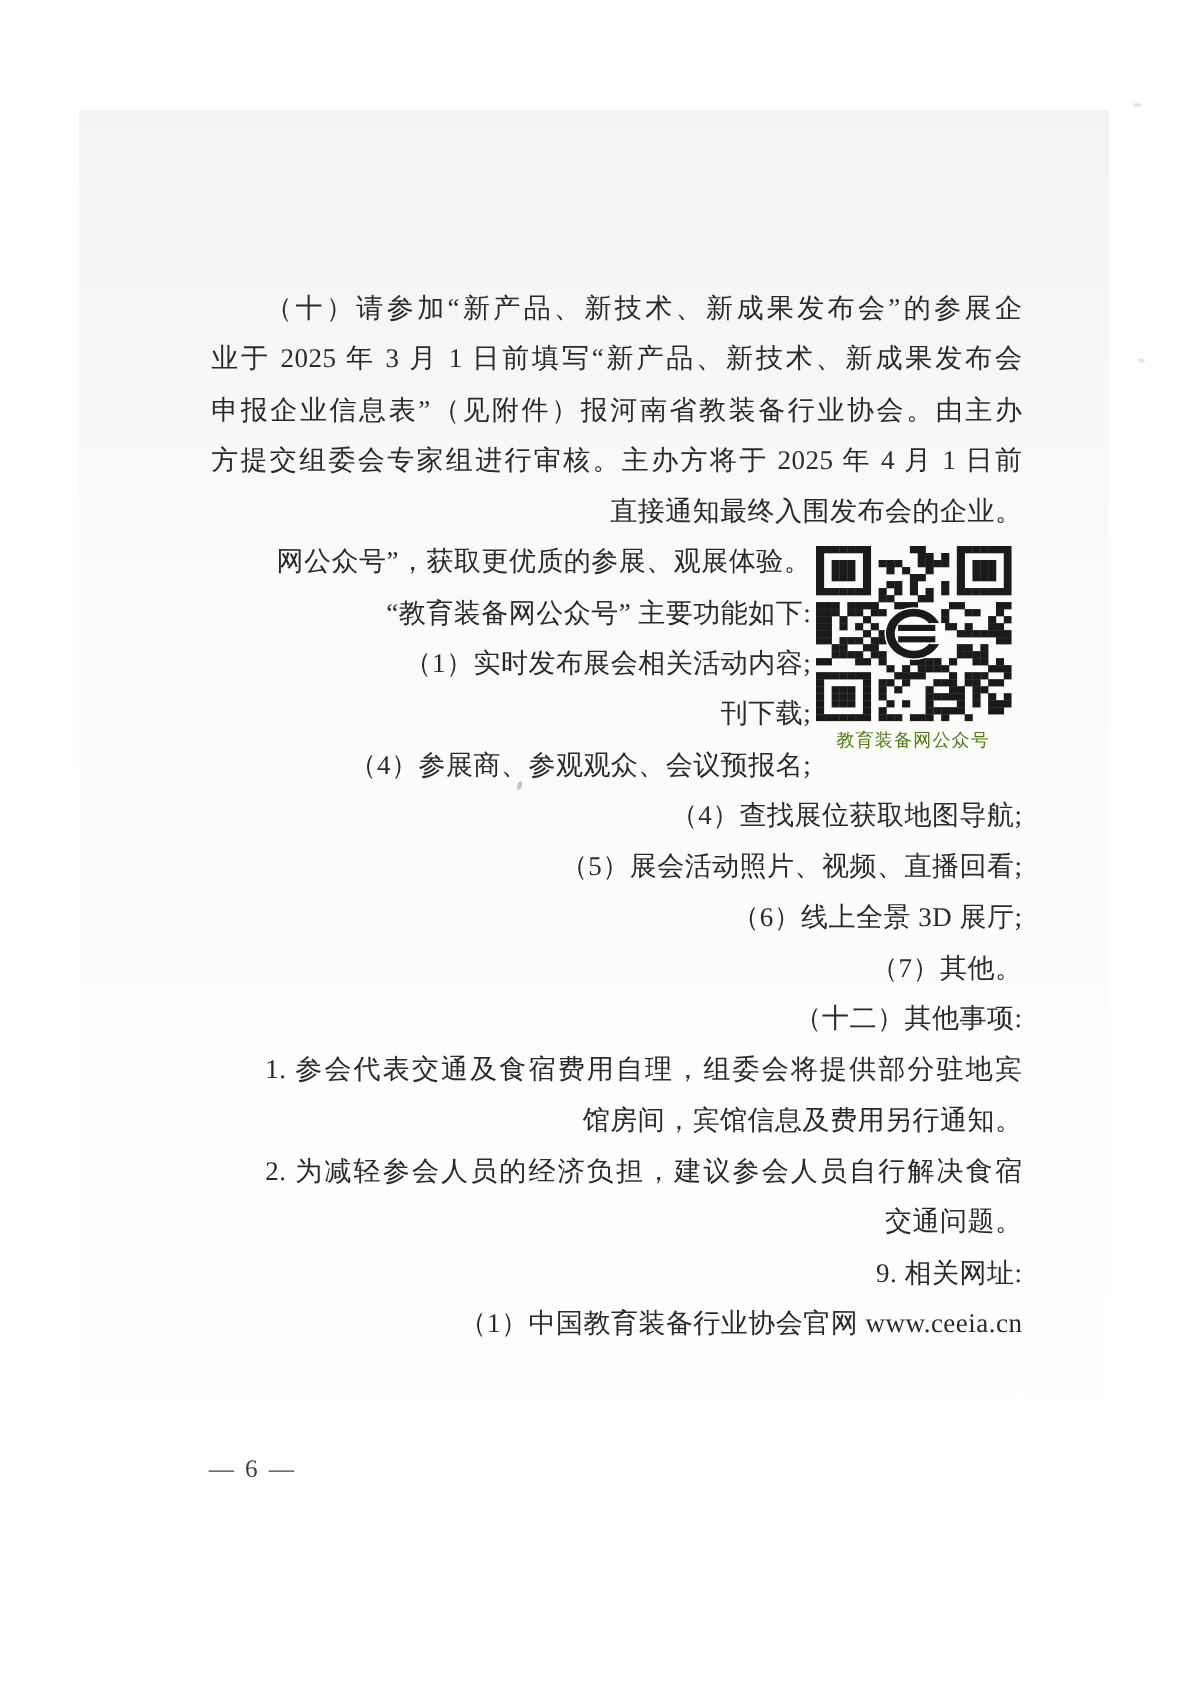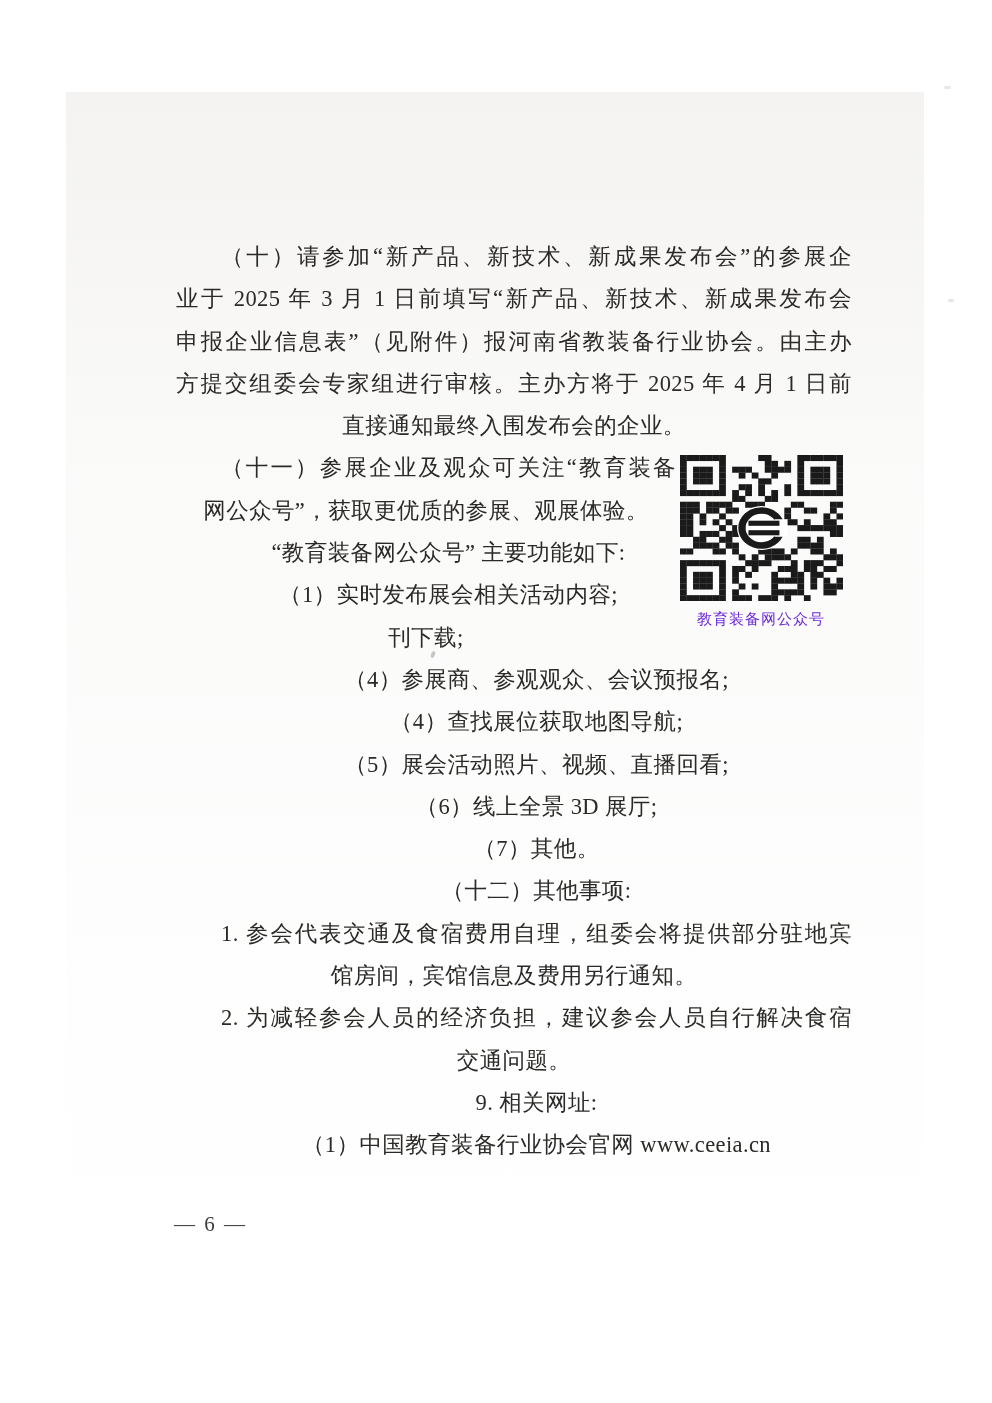--- a/index.html
+++ b/index.html
@@ -19,38 +19,38 @@
   .speck{position:absolute;background:rgba(60,60,60,0.28);border-radius:50%;}
   .smudge{position:absolute;background:rgba(120,118,115,0.18);border-radius:2px;}
 
   
   .text-block{
     position:absolute;left:176px;top:236px;width:676px;
     font-size:22.5px;line-height:42.3px;
     color:#2b2a28;
     letter-spacing:0.4px;
   }
-  .line{text-align:center;white-space:normal;}
+  .line{text-align:right;white-space:normal;}
   .line.indent{text-indent:2em;}
   .line.justify{text-align:justify;text-align-last:justify;}
 
   
   .qr-figure{
     float:right;
     width:176px;height:182px;
     margin:8px 0 0 12px;
     display:flex;flex-direction:column;align-items:center;
     padding-right:6px;box-sizing:border-box;
   }
   .qr-figure svg{display:block;}
   .qr-caption{
     margin-top:9px;
     font-size:15px;line-height:18px;letter-spacing:1px;
-    color:#6d28d9;
-    font-family:Liberation Sans, sans-serif;
+    color:#4d7c0f;
+    font-family:Liberation Mono, monospace;
     white-space:nowrap;
   }
 
   .page-number{
     position:absolute;left:174px;top:1212px;
     font-size:21px;line-height:24px;color:#3d3c3a;
     letter-spacing:2px;
     font-family:"Liberation Serif","DejaVu Serif",serif;
   }
 </style>
@@ -366,21 +366,20 @@
           <g>
             <circle cx="100" cy="100" r="30" fill="#ffffff"></circle>
             <circle cx="100" cy="100" r="24" fill="none" stroke="#1a1a1a" stroke-width="9"></circle>
             <rect x="116" y="88" width="16" height="24" fill="#ffffff"></rect>
             <rect x="84" y="90" width="38" height="7" fill="#1a1a1a"></rect>
             <rect x="84" y="103" width="38" height="7" fill="#1a1a1a"></rect>
           </g>
         </svg>
       <figcaption class="qr-caption">教育装备网公众号</figcaption>
     </figure>
-      <div class="line indent justify">（十一）参展企业及观众可关注“教育装备</div>
       <div class="line">网公众号”，获取更优质的参展、观展体验。</div>
       <div class="line indent">“教育装备网公众号” 主要功能如下:</div>
       <div class="line indent">（1）实时发布展会相关活动内容;</div>
       <div class="line">刊下载;</div>
       <div class="line indent">（4）参展商、参观观众、会议预报名;</div>
       <div class="line indent">（4）查找展位获取地图导航;</div>
       <div class="line indent">（5）展会活动照片、视频、直播回看;</div>
       <div class="line indent">（6）线上全景 3D 展厅;</div>
       <div class="line indent">（7）其他。</div>
       <div class="line indent">（十二）其他事项:</div>

